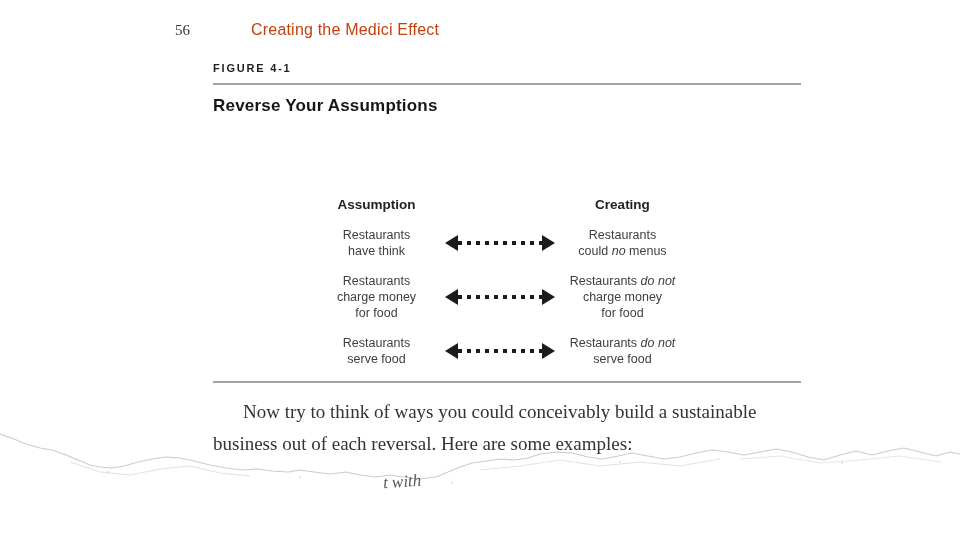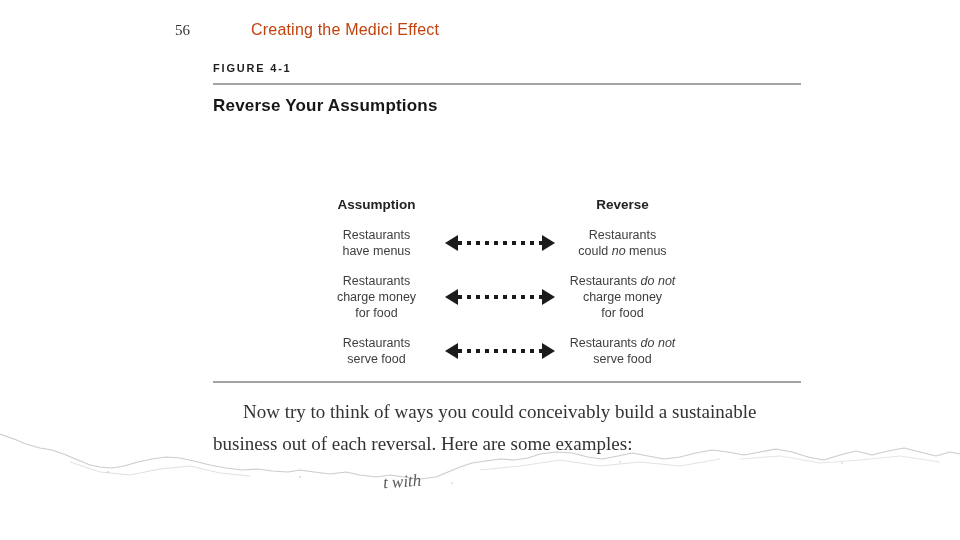--- a/index.html
+++ b/index.html
@@ -151,27 +151,27 @@
 
   <div class="figure">
     <div class="fig-label">FIGURE 4-1</div>
     <div class="rule rule-top"></div>
     <div class="fig-title">Reverse Your Assumptions</div>
 
     <div class="fig-table">
       <div class="fig-row">
         <div class="cell header-cell">Assumption</div>
         <div class="cell"></div>
-        <div class="cell header-cell">Reverse</div>
+        <div class="cell header-cell">Creating</div>
       </div>
       <div id="figure-rows">
   <div class="fig-row">
     <div class="cell assumption">
               <div class="line"><span>Restaurants</span></div>
-              <div class="line"><span>have menus</span></div>
+              <div class="line"><span>have think</span></div>
             </div>
     <div class="cell arrow-cell">
       <span class="arrow">
         <span class="tri tri-l"></span>
         <span class="dots"></span>
         <span class="tri tri-r"></span>
       </span>
     </div>
     <div class="cell reversal">
               <div class="line"><span>Restaurants</span></div>

